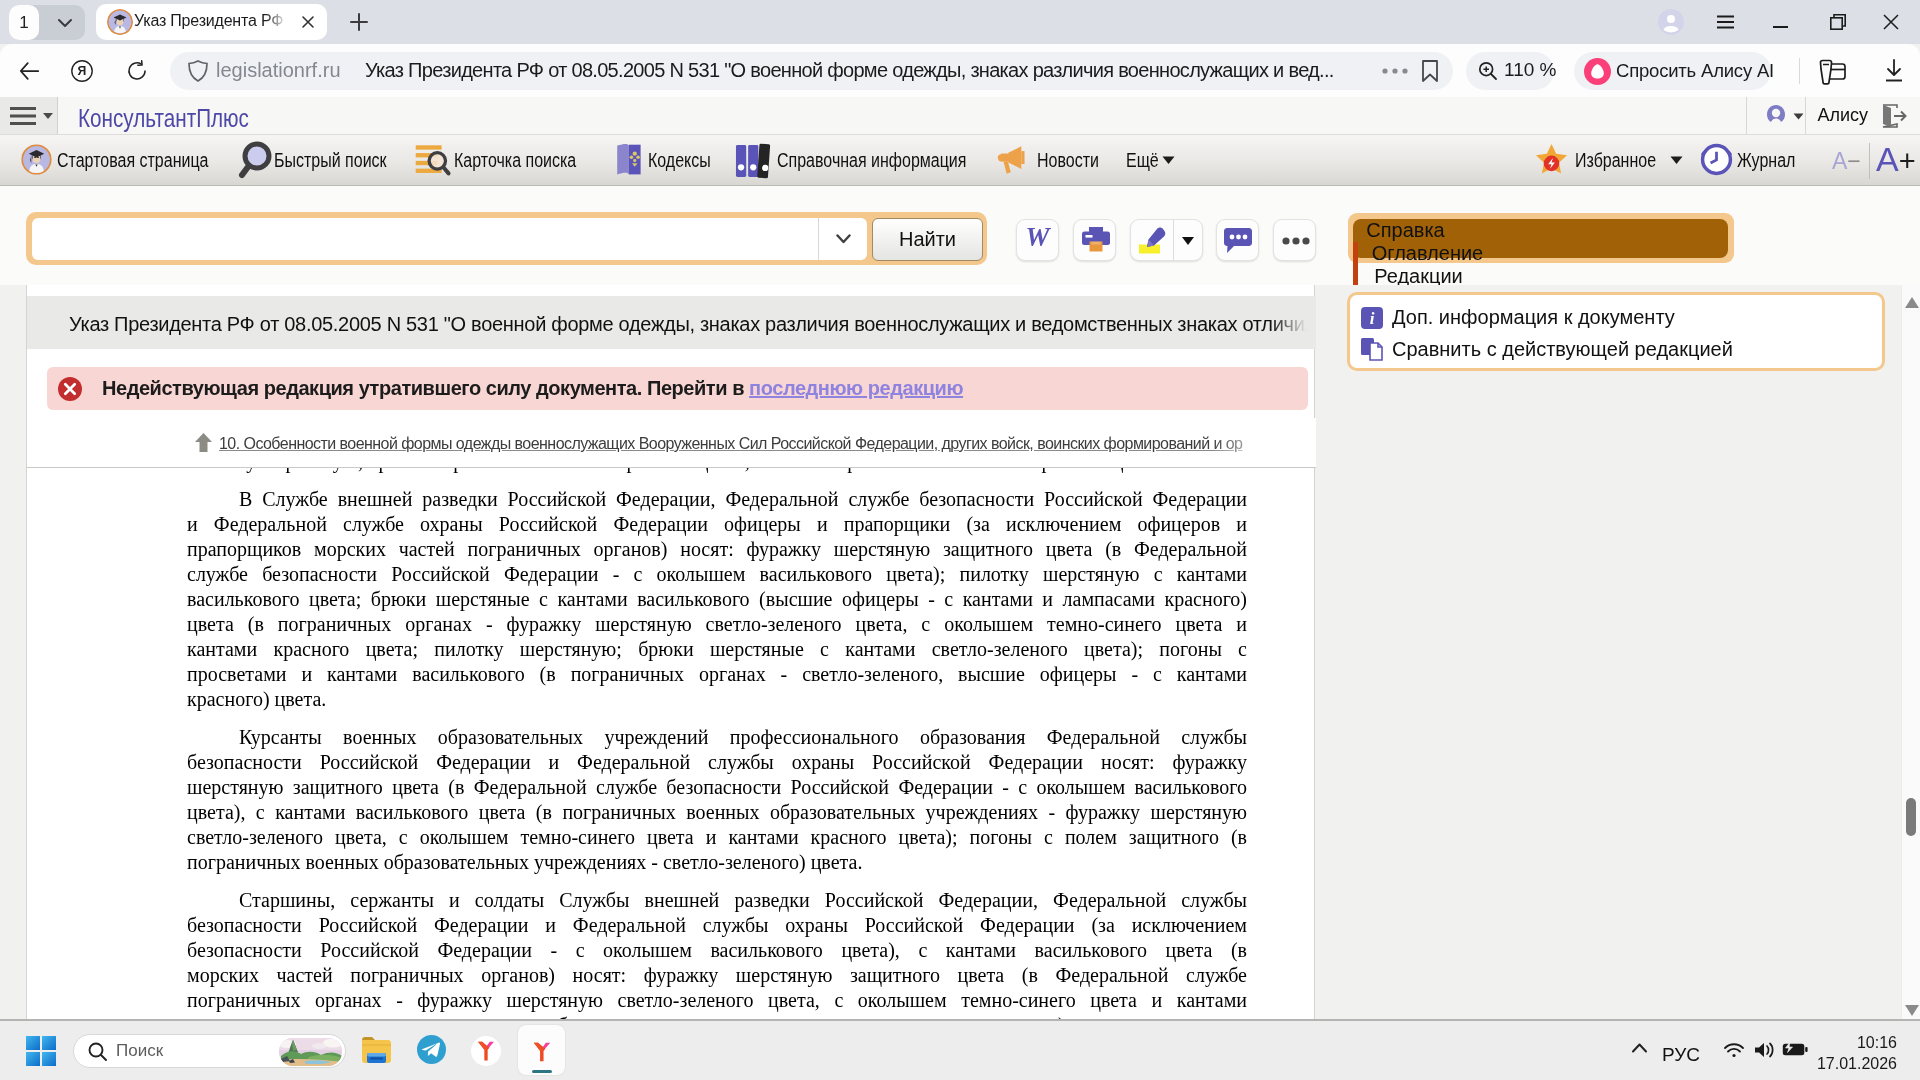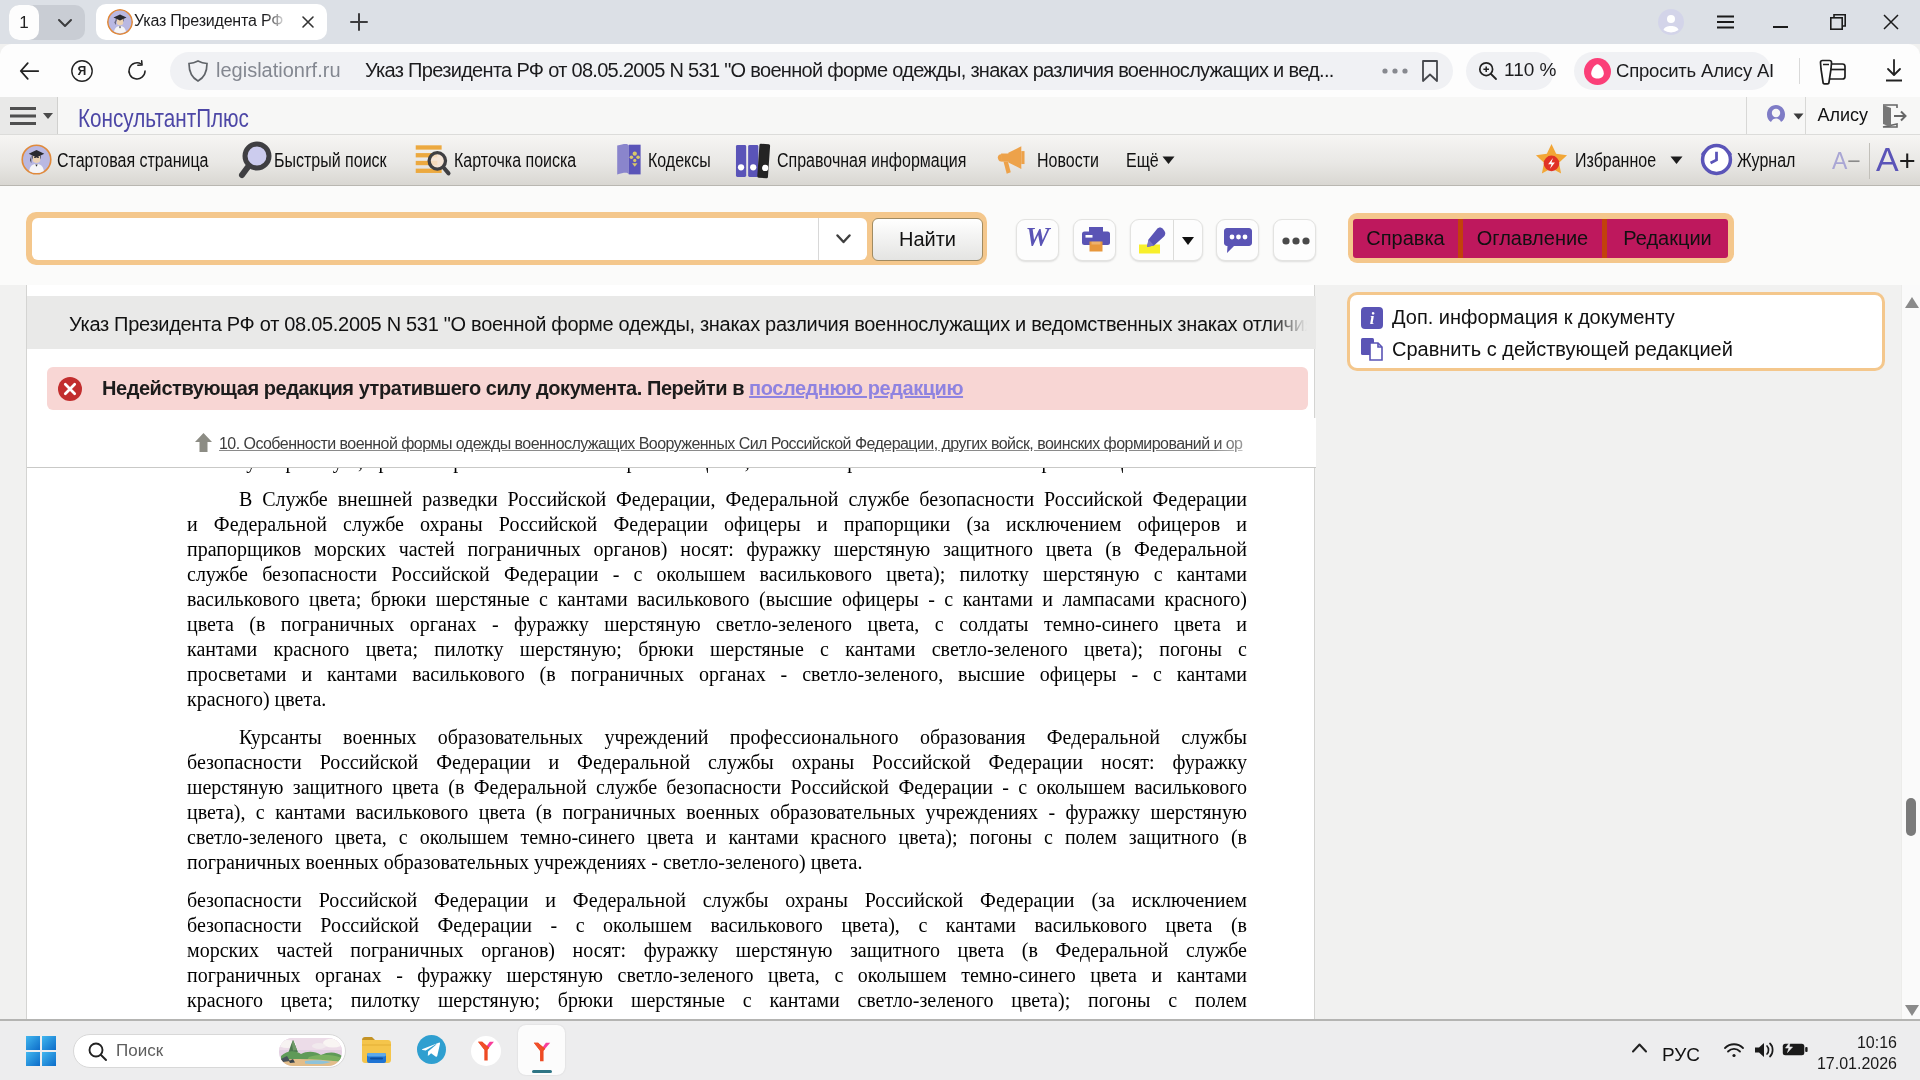--- a/index.html
+++ b/index.html
@@ -41,21 +41,21 @@
   .titem .lbl { display:inline-block; transform:scaleX(0.8); transform-origin:0 50%; white-space:nowrap; }
 
   
   #band { left:0; top:186px; width:1920px; height:99px; background:#fbfbfa; }
   #sgrp { left:26px; top:26px; width:961px; height:53px; background:#f4c78c; border-radius:10px;text-decoration:underline; }
   #sinput { position:absolute; left:6px; top:6px; width:835px; height:42px; background:#fff; border-radius:6px; }
   #schev { position:absolute; left:786px; top:0px; width:49px; height:42px; border-left:1px solid #d8d8d8; }
   #nayti { position:absolute; left:846px; top:6px; width:111px; height:43px; background:linear-gradient(#ffffff,#e4e4e2); border:1px solid #a08b62; border-radius:6px; font-size:20px; color:#111; display:flex; align-items:center; justify-content:center; }
   .ibtn { position:absolute; top:33px; width:43px; height:42px; background:#fdfdfd; border:1px solid #e3e3e1; border-radius:9px; box-shadow:0 1px 2px rgba(0,0,0,0.12); }
   #tgrp { left:1348px; top:27px; width:386px; height:50px; background:#f4c78c; border-radius:9px; }
-  #tgrp .cells { position:absolute; left:5px; top:6px; right:6px; bottom:5px; background:#be185d; border-radius:3px; display:flex; }
+  #tgrp .cells { position:absolute; left:5px; top:6px; right:6px; bottom:5px; background:#a16207; border-radius:8px; display:flex;flex-direction:column; }
   #tgrp .c { display:flex; align-items:center; justify-content:center; font-size:20px; color:#111; }
   #tgrp .c + .c { border-left:5px solid #c2410c; }
 
   
   #content { left:0; top:285px; width:1920px; height:737px; background:#f1f1f0; }
   #doc { position:absolute; left:26px; top:0; width:1289px; height:734px; background:#fff; border-left:1px solid #d4d4d2; border-right:1px solid #d4d4d2; }
   #dtitle { position:absolute; left:0; top:11px; width:1289px; height:53px; background:#e9e9e8; overflow:hidden; }
   #dtitle span { position:absolute; left:42px; top:17px; font-size:20px; letter-spacing:-0.3px; color:#111; white-space:nowrap; }
   #pinkbar { position:absolute; left:20px; top:82px; width:1261px; height:43px; background:#f8d6d4; border-radius:6px; }
   #pinkbar .txt { position:absolute; left:55px; top:10px; font-size:20px; letter-spacing:-0.45px; color:#1c1c1c; white-space:nowrap;font-weight:bold; }
@@ -399,32 +399,33 @@
     </div>
     <div id="bodyclip">
       <div id="doctext">
         <div class="ln lnl">пилотку шерстяную; брюки шерстяные с кантами красного цвета; погоны с просветами и кантами красного цвета.</div>
         <div class="gap"></div>
         <div class="ln ind">В Службе внешней разведки Российской Федерации, Федеральной службе безопасности Российской Федерации</div>
         <div class="ln">и Федеральной службе охраны Российской Федерации офицеры и прапорщики (за исключением офицеров и</div>
         <div class="ln">прапорщиков морских частей пограничных органов) носят: фуражку шерстяную защитного цвета (в Федеральной</div>
         <div class="ln">службе безопасности Российской Федерации - с околышем василькового цвета); пилотку шерстяную с кантами</div>
         <div class="ln">василькового цвета; брюки шерстяные с кантами василькового (высшие офицеры - с кантами и лампасами красного)</div>
-        <div class="ln">цвета (в пограничных органах - фуражку шерстяную светло-зеленого цвета, с солдаты темно-синего цвета и</div>
+        <div class="ln">цвета (в пограничных органах - фуражку шерстяную светло-зеленого цвета, с околышем темно-синего цвета и</div>
         <div class="ln">кантами красного цвета; пилотку шерстяную; брюки шерстяные с кантами светло-зеленого цвета); погоны с</div>
         <div class="ln">просветами и кантами василькового (в пограничных органах - светло-зеленого, высшие офицеры - с кантами</div>
         <div class="ln lnl">красного) цвета.</div>
         <div class="gap"></div>
         <div class="ln ind">Курсанты военных образовательных учреждений профессионального образования Федеральной службы</div>
         <div class="ln">безопасности Российской Федерации и Федеральной службы охраны Российской Федерации носят: фуражку</div>
         <div class="ln">шерстяную защитного цвета (в Федеральной службе безопасности Российской Федерации - с околышем василькового</div>
         <div class="ln">цвета), с кантами василькового цвета (в пограничных военных образовательных учреждениях - фуражку шерстяную</div>
         <div class="ln">светло-зеленого цвета, с околышем темно-синего цвета и кантами красного цвета); погоны с полем защитного (в</div>
         <div class="ln lnl">пограничных военных образовательных учреждениях - светло-зеленого) цвета.</div>
         <div class="gap"></div>
+        <div class="ln ind">Старшины, сержанты и солдаты Службы внешней разведки Российской Федерации, Федеральной службы</div>
         <div class="ln">безопасности Российской Федерации и Федеральной службы охраны Российской Федерации (за исключением</div>
         <div class="ln">безопасности Российской Федерации - с околышем василькового цвета), с кантами василькового цвета (в</div>
         <div class="ln">морских частей пограничных органов) носят: фуражку шерстяную защитного цвета (в Федеральной службе</div>
         <div class="ln">пограничных органах - фуражку шерстяную светло-зеленого цвета, с околышем темно-синего цвета и кантами</div>
         <div class="ln">красного цвета; пилотку шерстяную; брюки шерстяные с кантами светло-зеленого цвета); погоны с полем</div>
       </div>
     </div>
   </div>
   <div id="rpanel">
     <div class="in">

